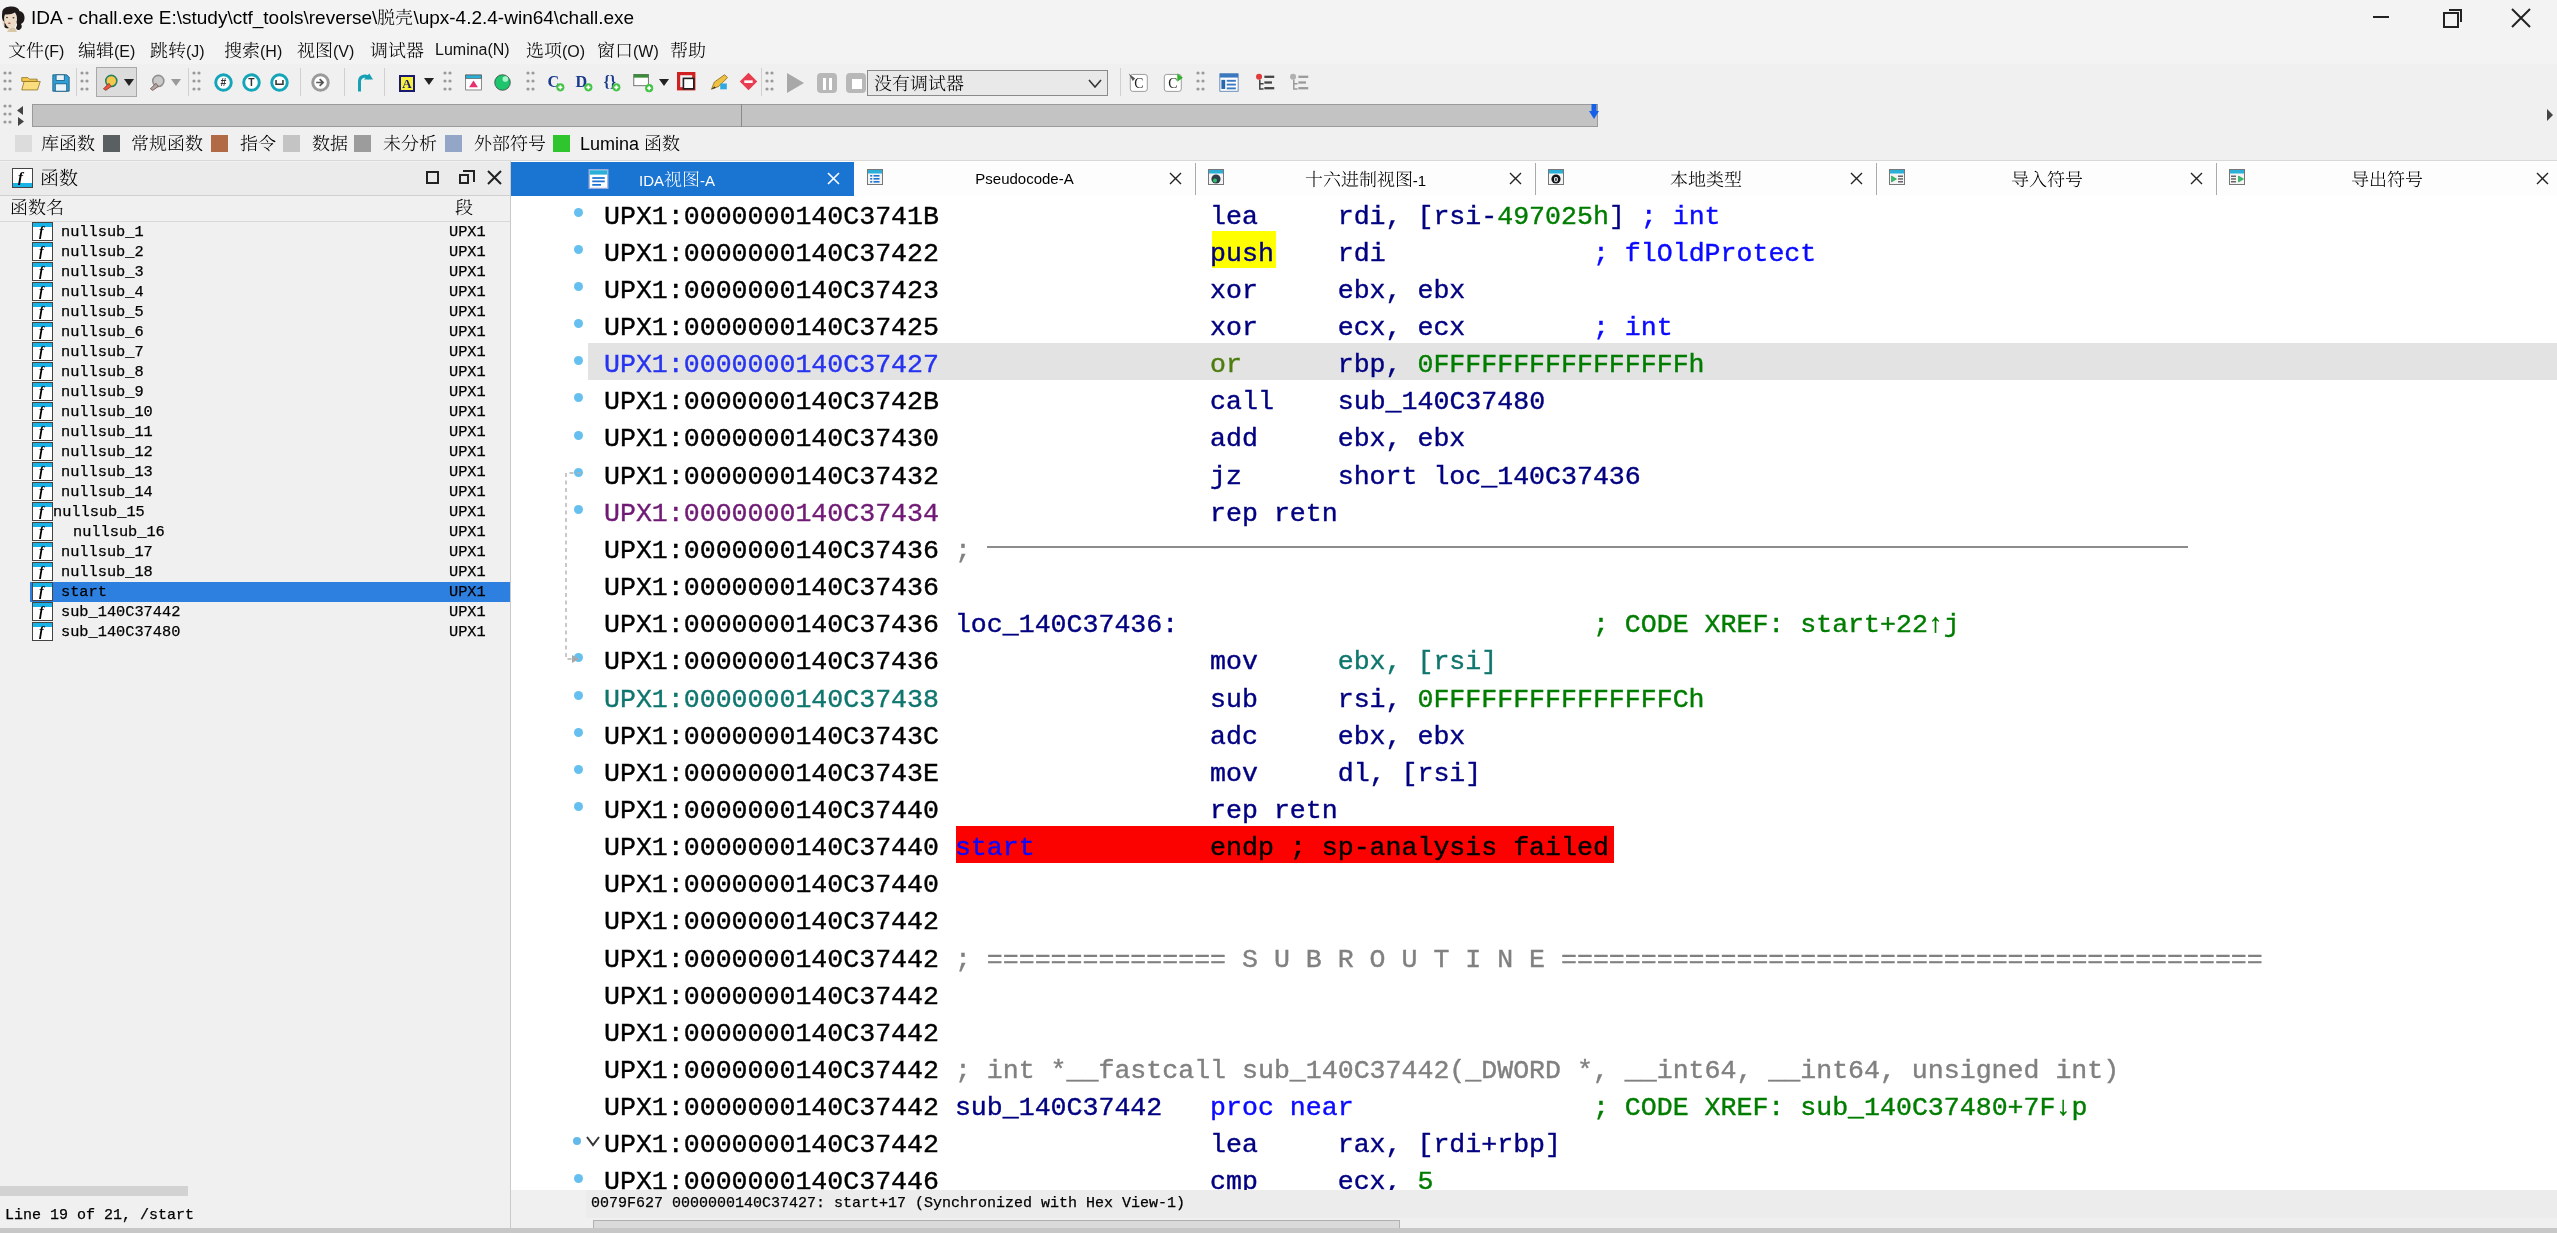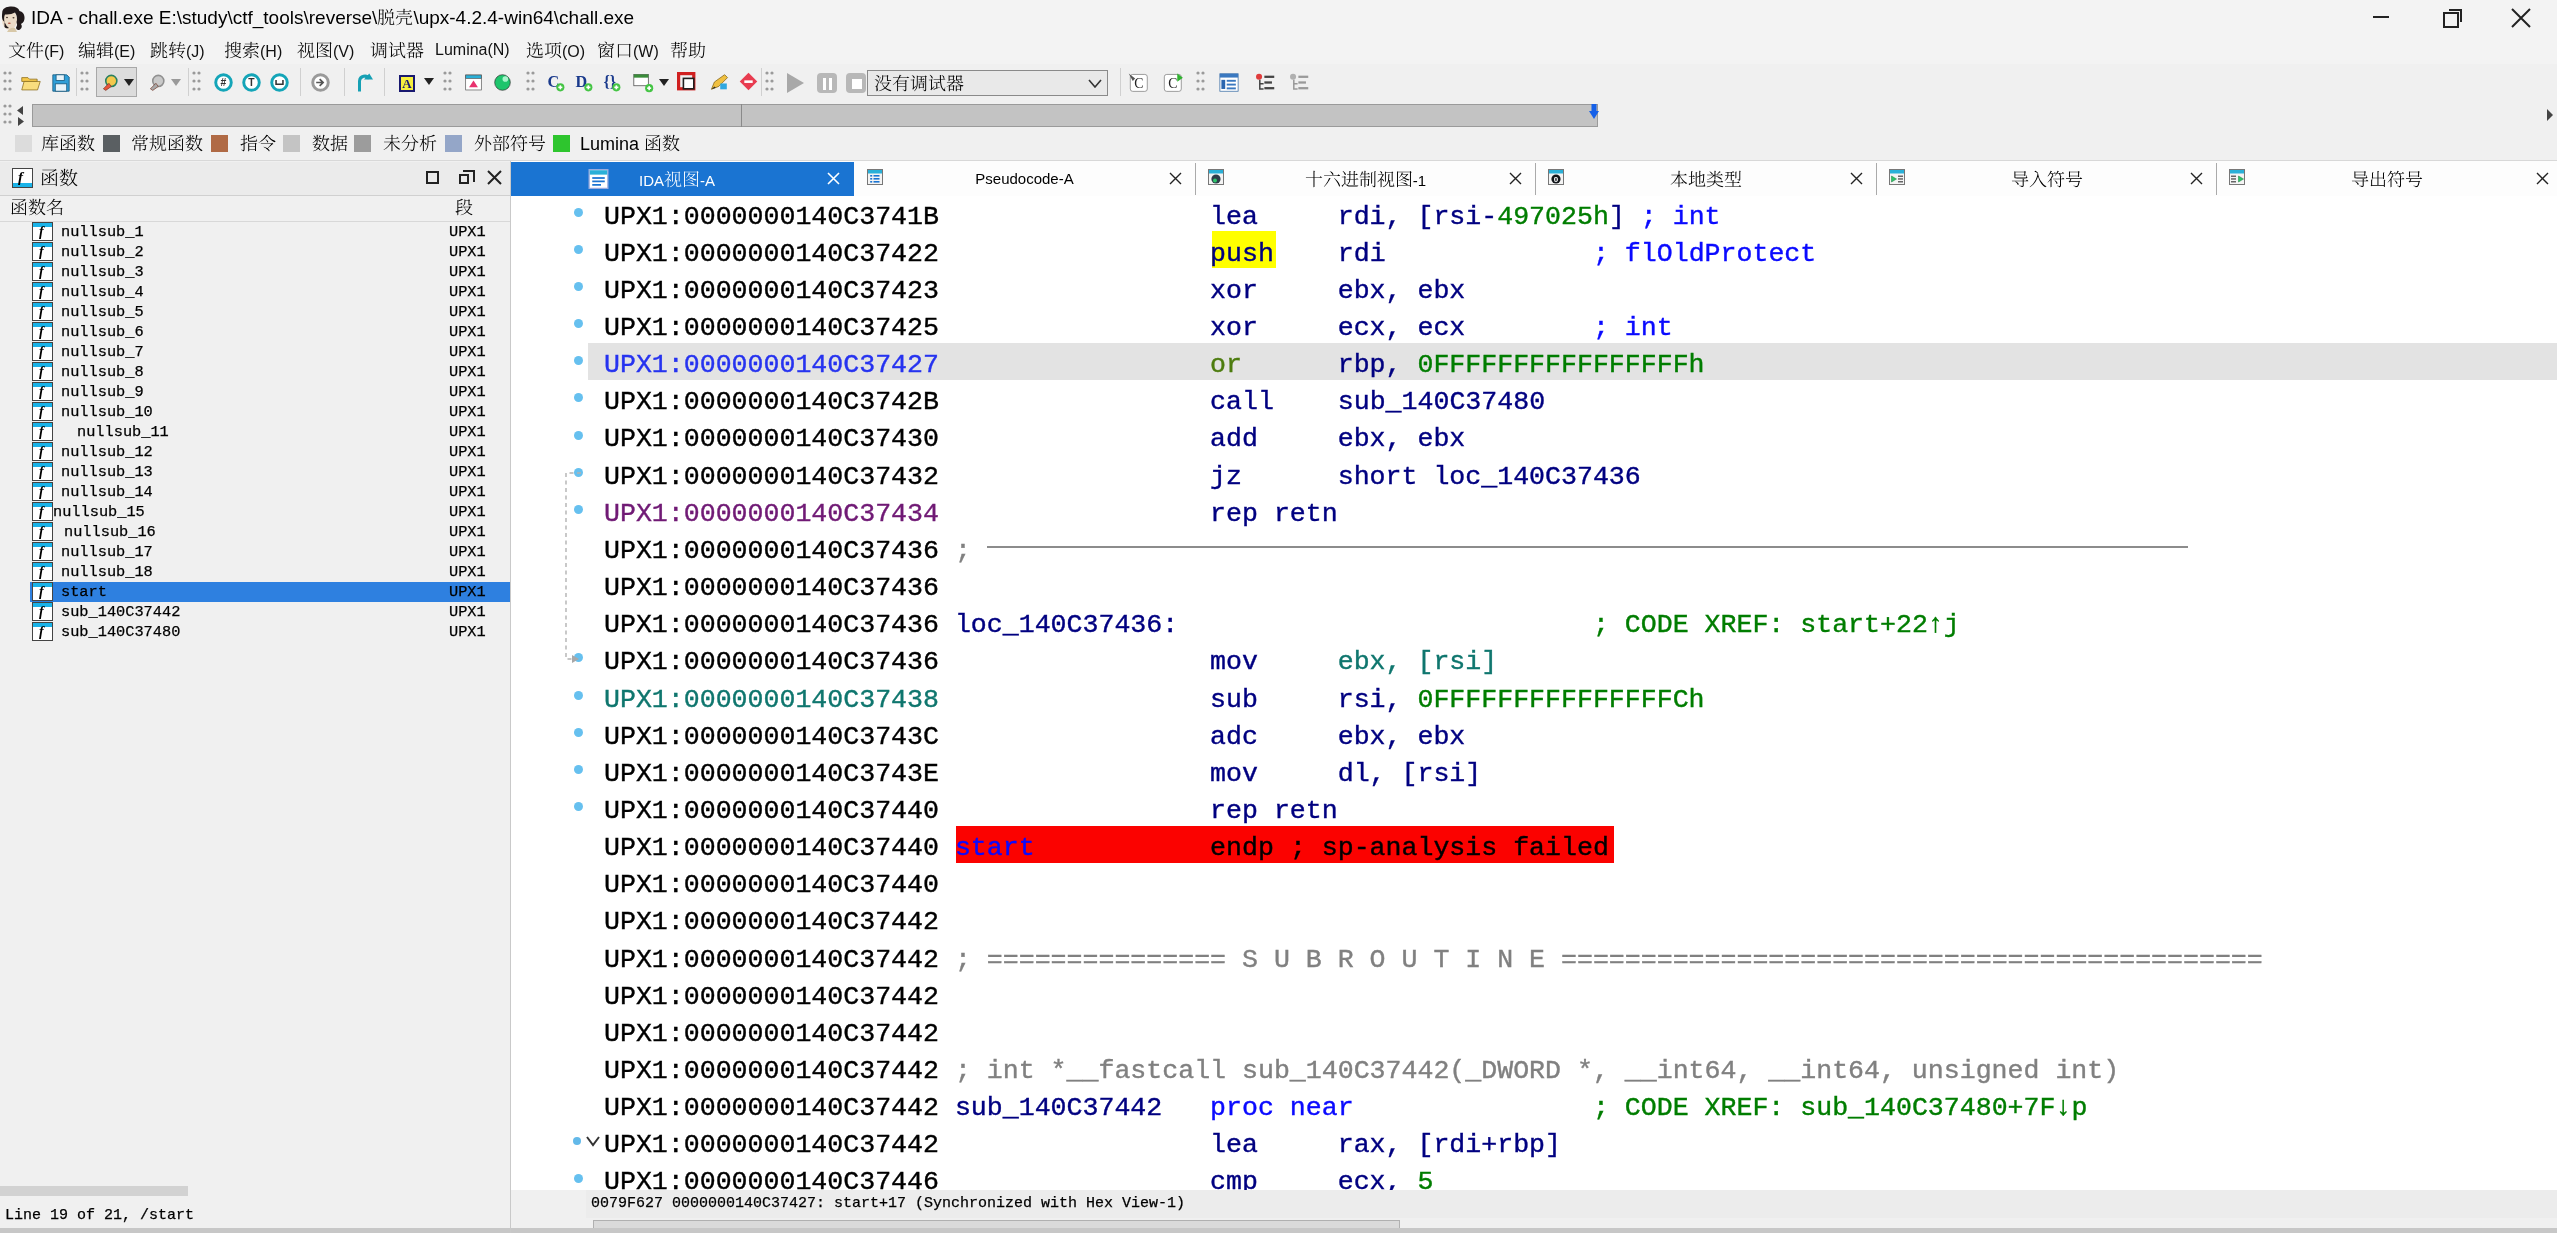--- a/index.html
+++ b/index.html
@@ -449,21 +449,21 @@
 <div style="position:absolute;left:32px;top:402px;width:21px;height:19px;background:#fff;border:1px solid #444;box-sizing:border-box">
     <div style="position:absolute;left:0;top:0;right:0;height:4px;background:#1ab3e8"></div>
     <div style="position:absolute;left:6px;top:1px;font:italic bold 14px 'Liberation Serif',serif;color:#000">f</div>
   </div>
 <div class="fr" style="top:403px;left:61px">nullsub_10</div>
 <div class="fr" style="top:403px;left:449px">UPX1</div>
 <div style="position:absolute;left:32px;top:422px;width:21px;height:19px;background:#fff;border:1px solid #444;box-sizing:border-box">
     <div style="position:absolute;left:0;top:0;right:0;height:4px;background:#1ab3e8"></div>
     <div style="position:absolute;left:6px;top:1px;font:italic bold 14px 'Liberation Serif',serif;color:#000">f</div>
   </div>
-<div class="fr" style="top:423px;left:77px">nullsub_11</div>
+<div class="fr" style="top:423px;left:61px">nullsub_11</div>
 <div class="fr" style="top:423px;left:449px">UPX1</div>
 <div style="position:absolute;left:32px;top:442px;width:21px;height:19px;background:#fff;border:1px solid #444;box-sizing:border-box">
     <div style="position:absolute;left:0;top:0;right:0;height:4px;background:#1ab3e8"></div>
     <div style="position:absolute;left:6px;top:1px;font:italic bold 14px 'Liberation Serif',serif;color:#000">f</div>
   </div>
 <div class="fr" style="top:443px;left:61px">nullsub_12</div>
 <div class="fr" style="top:443px;left:449px">UPX1</div>
 <div style="position:absolute;left:32px;top:462px;width:21px;height:19px;background:#fff;border:1px solid #444;box-sizing:border-box">
     <div style="position:absolute;left:0;top:0;right:0;height:4px;background:#1ab3e8"></div>
     <div style="position:absolute;left:6px;top:1px;font:italic bold 14px 'Liberation Serif',serif;color:#000">f</div>
@@ -479,21 +479,21 @@
 <div style="position:absolute;left:32px;top:502px;width:21px;height:19px;background:#fff;border:1px solid #444;box-sizing:border-box">
     <div style="position:absolute;left:0;top:0;right:0;height:4px;background:#1ab3e8"></div>
     <div style="position:absolute;left:6px;top:1px;font:italic bold 14px 'Liberation Serif',serif;color:#000">f</div>
   </div>
 <div class="fr" style="top:503px;left:53px">nullsub_15</div>
 <div class="fr" style="top:503px;left:449px">UPX1</div>
 <div style="position:absolute;left:32px;top:522px;width:21px;height:19px;background:#fff;border:1px solid #444;box-sizing:border-box">
     <div style="position:absolute;left:0;top:0;right:0;height:4px;background:#1ab3e8"></div>
     <div style="position:absolute;left:6px;top:1px;font:italic bold 14px 'Liberation Serif',serif;color:#000">f</div>
   </div>
-<div class="fr" style="top:523px;left:64px">nullsub_16</div>
+<div class="fr" style="top:523px;left:73px">nullsub_16</div>
 <div class="fr" style="top:523px;left:449px">UPX1</div>
 <div style="position:absolute;left:32px;top:542px;width:21px;height:19px;background:#fff;border:1px solid #444;box-sizing:border-box">
     <div style="position:absolute;left:0;top:0;right:0;height:4px;background:#1ab3e8"></div>
     <div style="position:absolute;left:6px;top:1px;font:italic bold 14px 'Liberation Serif',serif;color:#000">f</div>
   </div>
 <div class="fr" style="top:543px;left:61px">nullsub_17</div>
 <div class="fr" style="top:543px;left:449px">UPX1</div>
 <div style="position:absolute;left:32px;top:562px;width:21px;height:19px;background:#fff;border:1px solid #444;box-sizing:border-box">
     <div style="position:absolute;left:0;top:0;right:0;height:4px;background:#1ab3e8"></div>
     <div style="position:absolute;left:6px;top:1px;font:italic bold 14px 'Liberation Serif',serif;color:#000">f</div>

